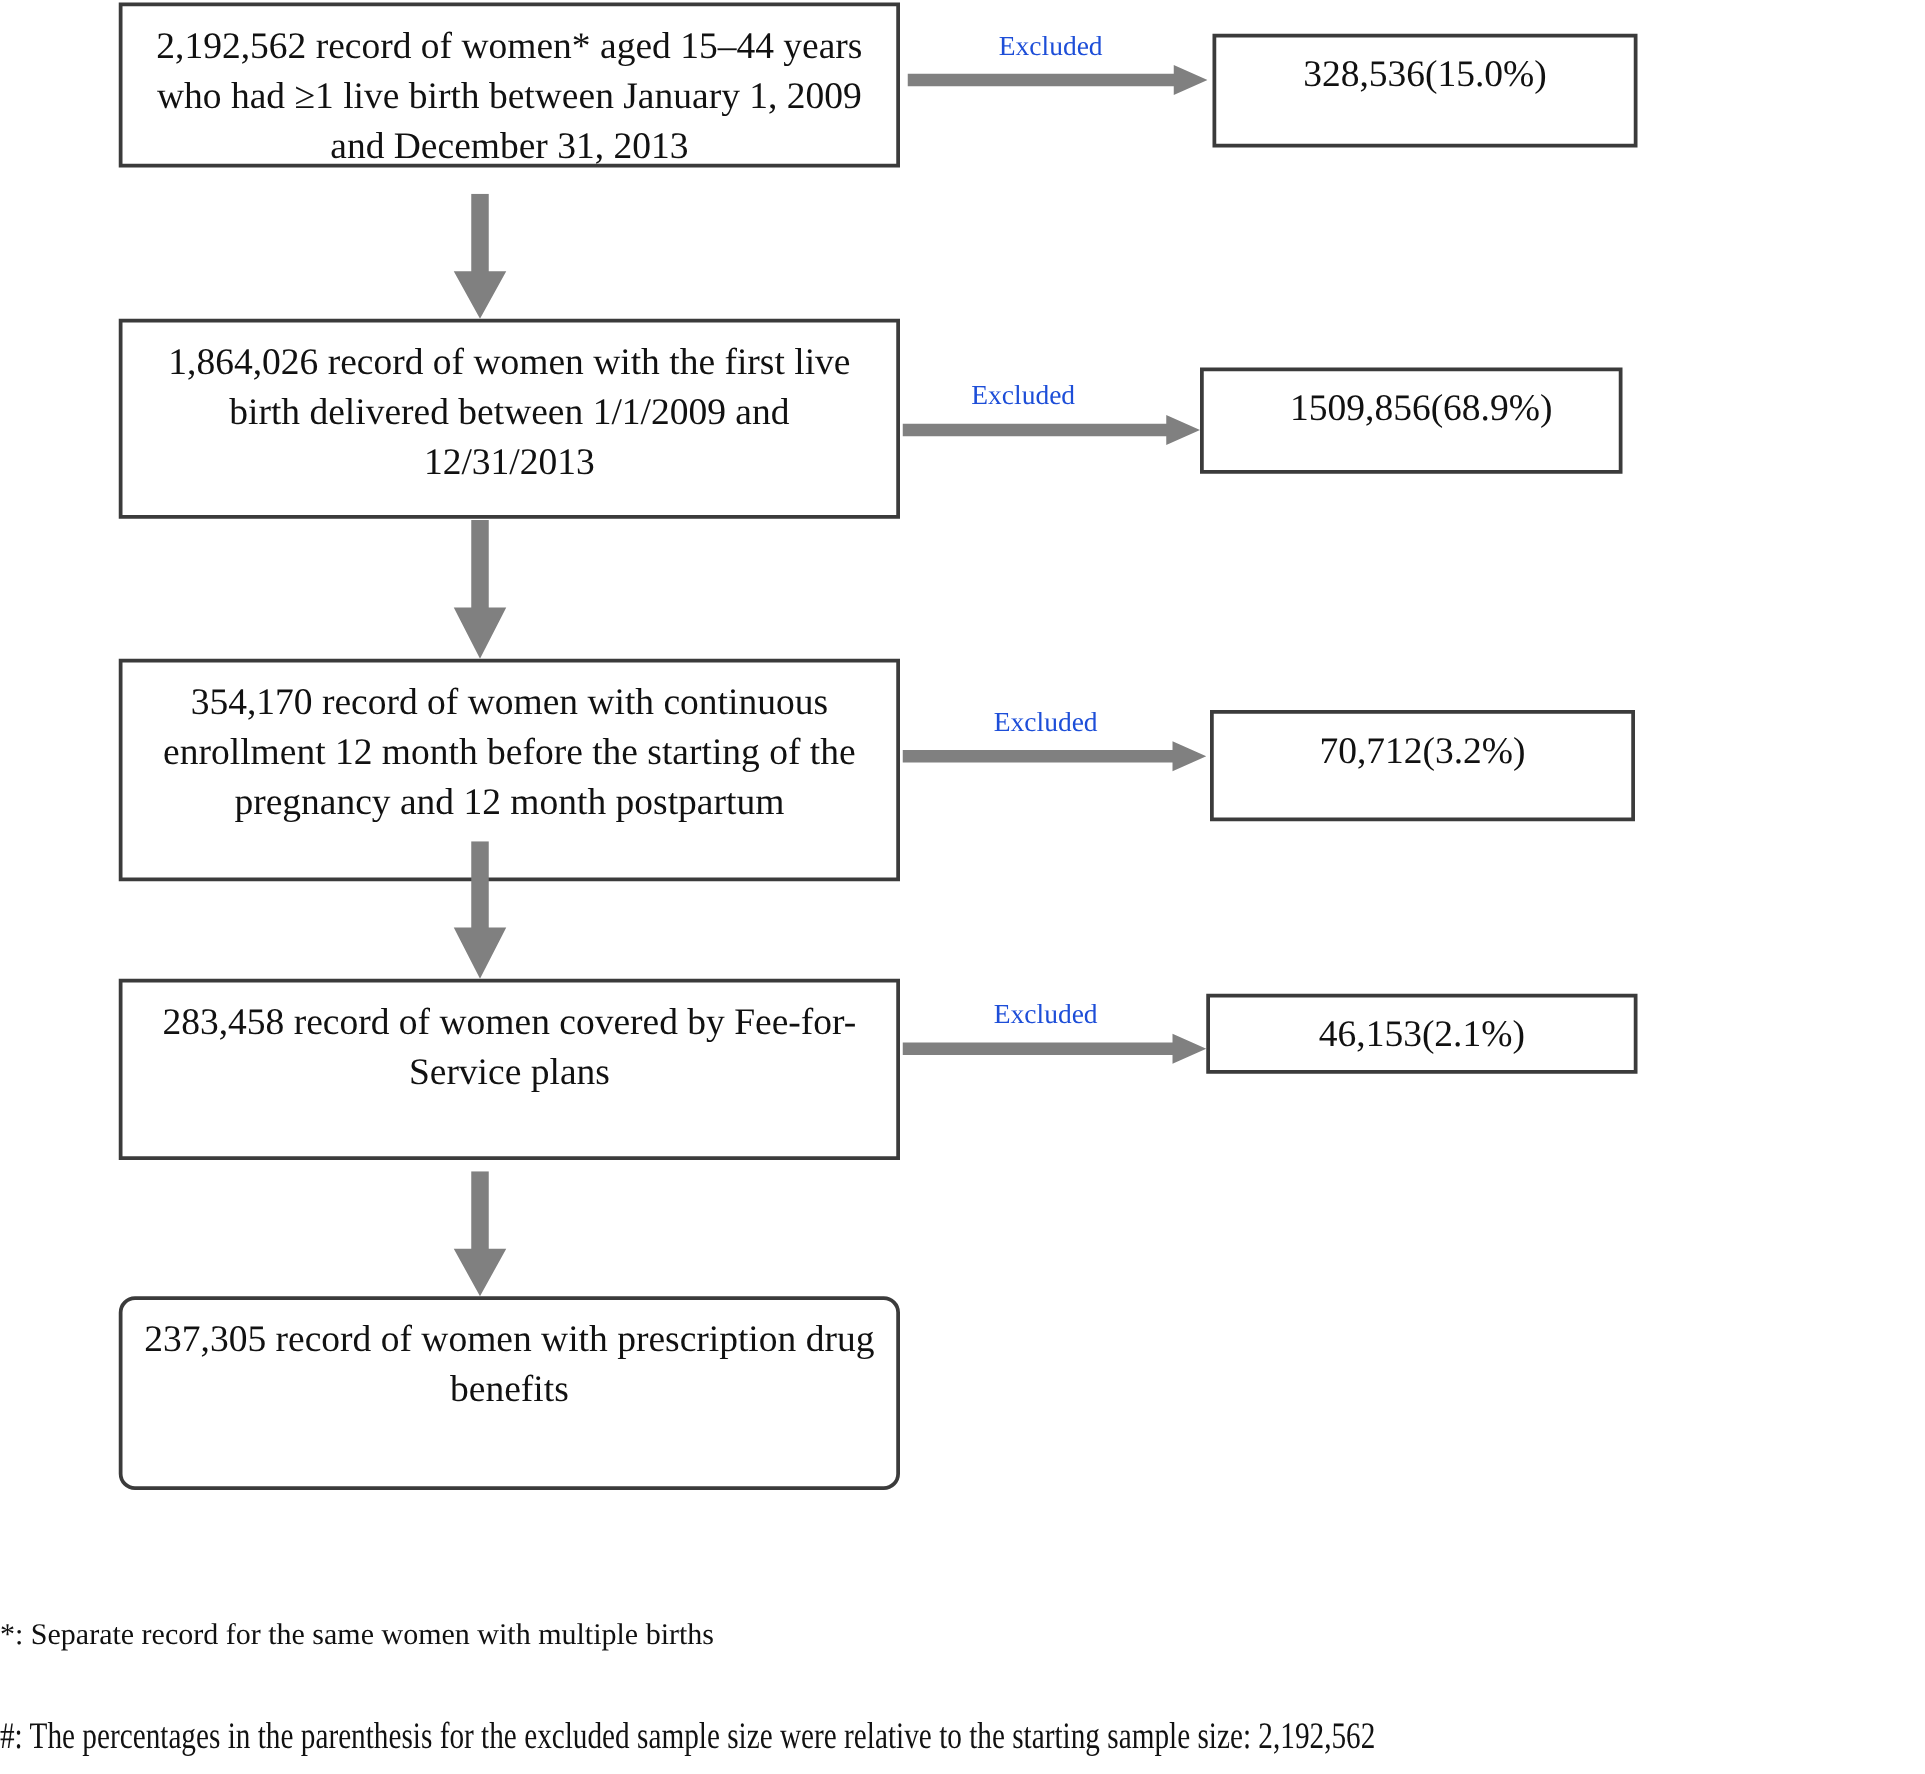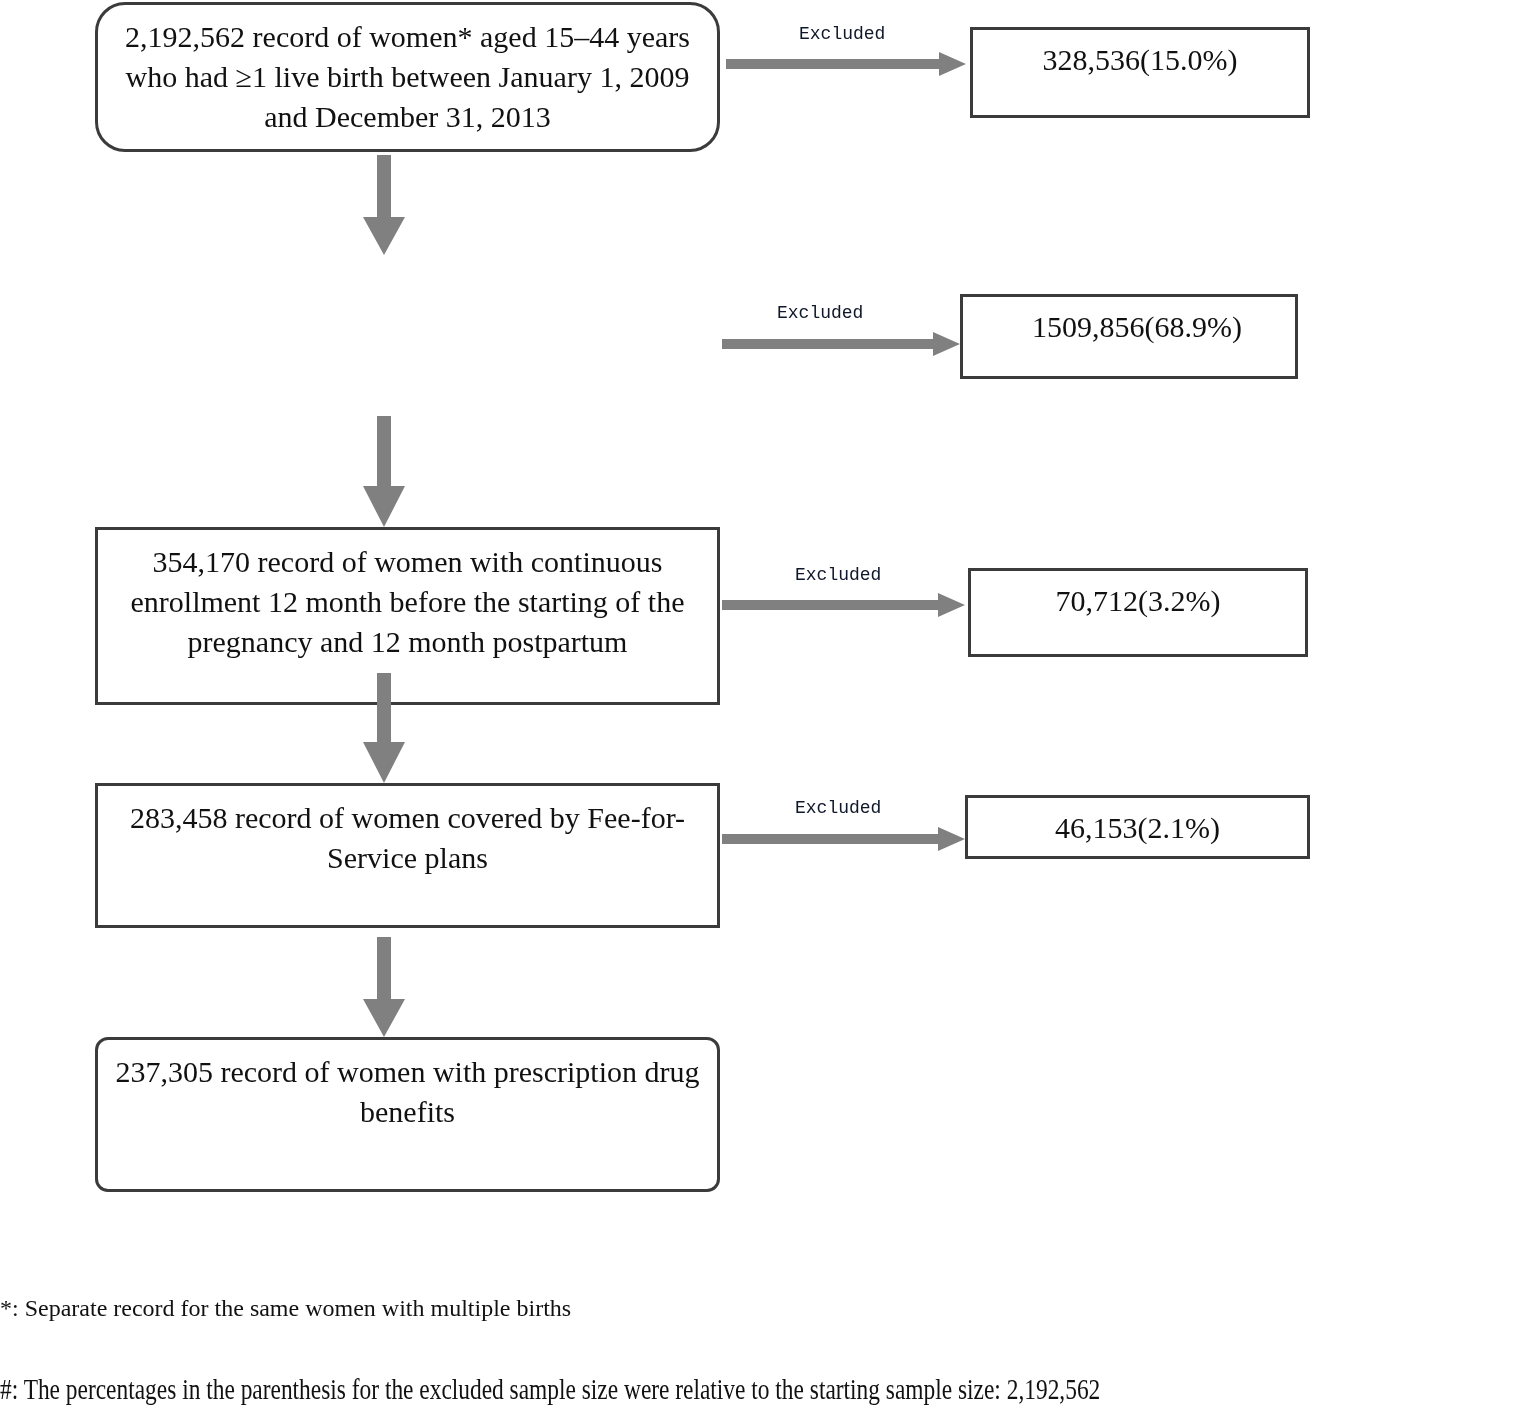--- a/index.html
+++ b/index.html
@@ -39,21 +39,21 @@
     line-height: 1.33;
     color: #111111;
     padding: 0 14px;
     white-space: pre-line;
   }
 
   
   .main-box { left: 95px; width: 625px; }
   .main-box .node-text { padding-top: 12px; }
 
-  #box-cohort-initial   { top: 2px;    height: 150px; border-radius: 30px; }
+  #box-cohort-initial   { top: 2px;    height: 132px; }
   #box-cohort-firstbirth{ top: 255px;  height: 160px; }
   #box-cohort-enrollment{ top: 527px;  height: 178px; }
   #box-cohort-ffs       { top: 783px;  height: 145px; }
   #box-cohort-rx        { top: 1037px; height: 155px; border-radius: 13px; }
 
   
   .excl-box { }
   .excl-box .node-text { padding-top: 10px; font-size: 30px; }
 
   #box-excluded-1 { left: 970px; top: 27px;   width: 340px; height: 91px; }
@@ -68,23 +68,23 @@
   }
   .arrow-right {
     position: absolute;
     height: 26px;
   }
   .arrow-svg { display: block; width: 100%; height: 100%; }
 
   
   .excluded-label {
     position: absolute;
-    font-family: Liberation Mono, monospace;
-    font-size: 18px;
-    color: #0f172a;
+    font-family: Liberation Serif, serif;
+    font-size: 22px;
+    color: #1d4ed8;
     white-space: nowrap;
   }
 
   
   .footnote {
     position: absolute;
     left: 0px;
     color: #111111;
     font-family: "Liberation Serif", "DejaVu Serif", serif;
     white-space: nowrap;
@@ -102,20 +102,23 @@
 </style>
 </head>
 <body>
 
 <div id="flowchart-canvas">
 
   <div class="node-box main-box" id="box-cohort-initial">
     <span class="node-text">2,192,562 record of women* aged 15–44 years who had ≥1 live birth between January 1, 2009 and December 31, 2013</span>
   </div>
 
+  <div class="node-box main-box" id="box-cohort-firstbirth">
+    <span class="node-text">1,864,026 record of women with the first live birth delivered between 1/1/2009 and 12/31/2013</span>
+  </div>
 
   <div class="node-box main-box" id="box-cohort-enrollment">
     <span class="node-text">354,170 record of women with continuous enrollment 12 month before the starting of the pregnancy and 12 month postpartum</span>
   </div>
 
   <div class="node-box main-box" id="box-cohort-ffs">
     <span class="node-text">283,458 record of women covered by Fee-for-Service plans</span>
   </div>
 
   <div class="node-box main-box" id="box-cohort-rx">

